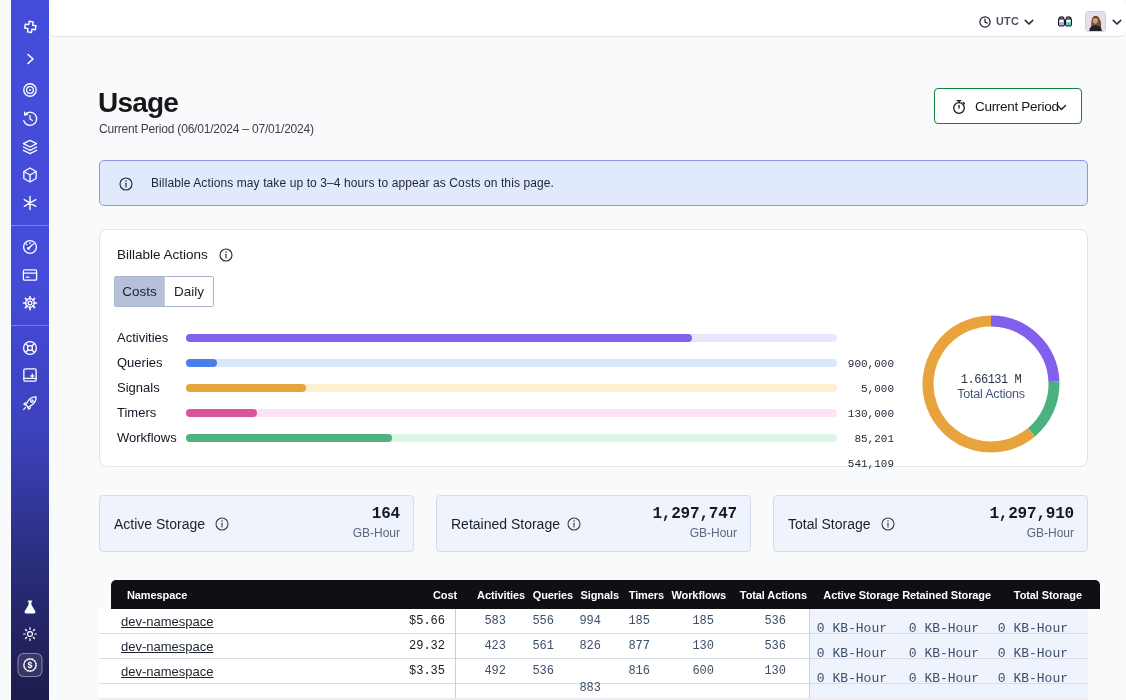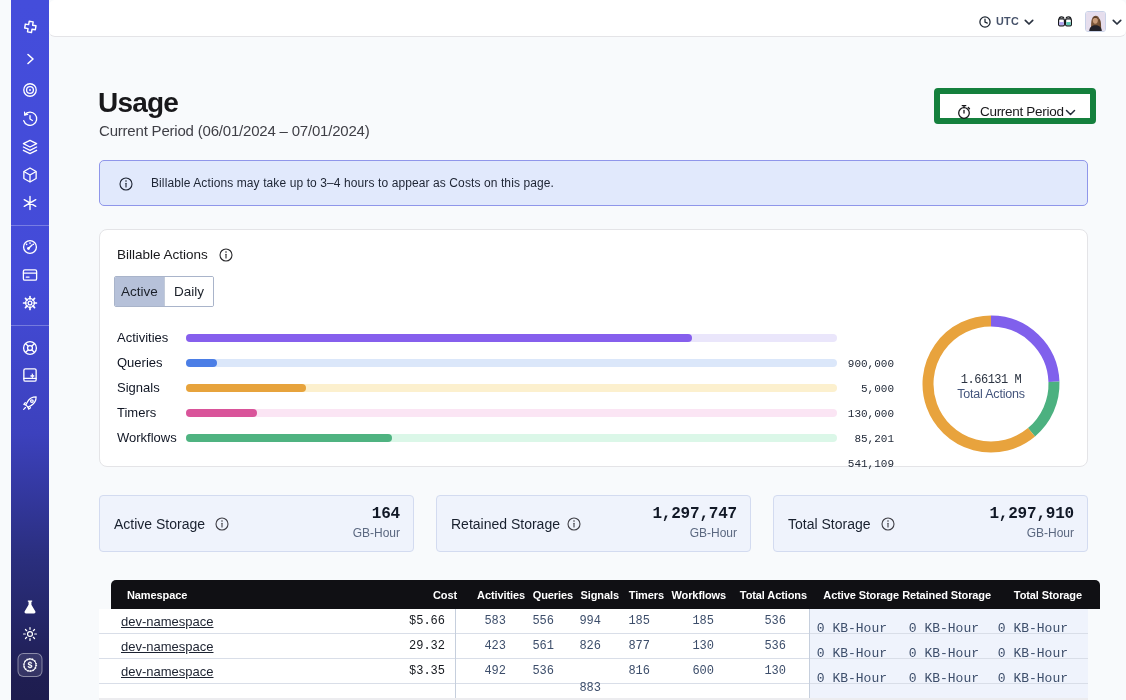--- a/index.html
+++ b/index.html
@@ -12,22 +12,22 @@
 }
 .sicon { position:absolute; left:50%; transform:translate(-50%,-50%); }
 .sdiv { position:absolute; left:0; width:38px; height:1px; background:rgba(255,255,255,0.28); }
 #topbar {
   position:absolute; left:49px; top:0; width:1077px; height:37px; background:#ffffff;
   border-bottom:1px solid #e4e4e7; z-index:4;border-radius:6px;
 }
 
 
 #title { position:absolute; left:98px; top:87px; font-size:28px; font-weight:700; color:#18181b; letter-spacing:-0.8px; }
-#subtitle { position:absolute; left:99px; top:122px; font-size:15px; letter-spacing:-0.2px; color:#3f3f46; }
-#periodbtn { position:absolute; left:934px; top:88px; width:162px; height:36px; background:#fff; border:6px solid #15803d; border-radius:4px; }
+#subtitle { position:absolute; left:99px; top:122px; font-size:12px; letter-spacing:-0.2px; color:#3f3f46; }
+#periodbtn { position:absolute; left:934px; top:88px; width:148px; height:36px; background:#fff; border:1px solid #15803d; border-radius:4px; }
 #periodbtn .lbl { position:absolute; left:40px; top:9.5px; font-size:13.5px; letter-spacing:-0.3px; font-weight:500; color:#18181b; }
 
 
 #alert { position:absolute; left:99px; top:160px; width:989px; height:46px; background:#e1e9fc; border:1px solid #8f96ea; border-radius:5px; }
 #alert .txt { position:absolute; left:35px; top:15px; font-size:12px; letter-spacing:0.1px; color:#1d2433;margin-left:16px; }
 
 
 #card { position:absolute; left:99px; top:229px; width:989px; height:238px; background:#fff; border:1px solid #e4e4e7; border-radius:8px; }
 #card .ctitle { position:absolute; left:17px; top:17px; font-size:13.5px; font-weight:500; color:#18181b; }
 #tabs { position:absolute; left:14px; top:46px; width:100px; height:31px; border:1px solid #a9b4ca; border-radius:2px; overflow:hidden; display:flex; }
@@ -222,21 +222,21 @@
 </div>
 
 <div id="card">
   <span class="ctitle">Billable Actions</span>
   <svg style="position:absolute; left:119px; top:18px;" width="14" height="14" viewBox="0 0 14 14" fill="none" stroke="#27272a" stroke-width="1.1">
     <circle cx="7" cy="7" r="6"></circle>
     <path d="M7 6.2 V10" stroke-linecap="round"></path>
     <circle cx="7" cy="4" r="0.8" fill="#27272a" stroke="none"></circle>
   </svg>
   <div id="tabs">
-    <div class="tab on">Active</div>
+    <div class="tab on">Costs</div>
     <div class="tab off">Daily</div>
   </div>
 
   <div class="brow" style="top:98px">
     <span class="blabel">Activities</span>
     <div class="track" style="width:651px; background:#eae6fb;"></div>
     <div class="fill" style="width:506px; background:#865fed;"></div>
     <span class="bval">900,000</span>
   </div>
   <div class="brow" style="top:123px">

